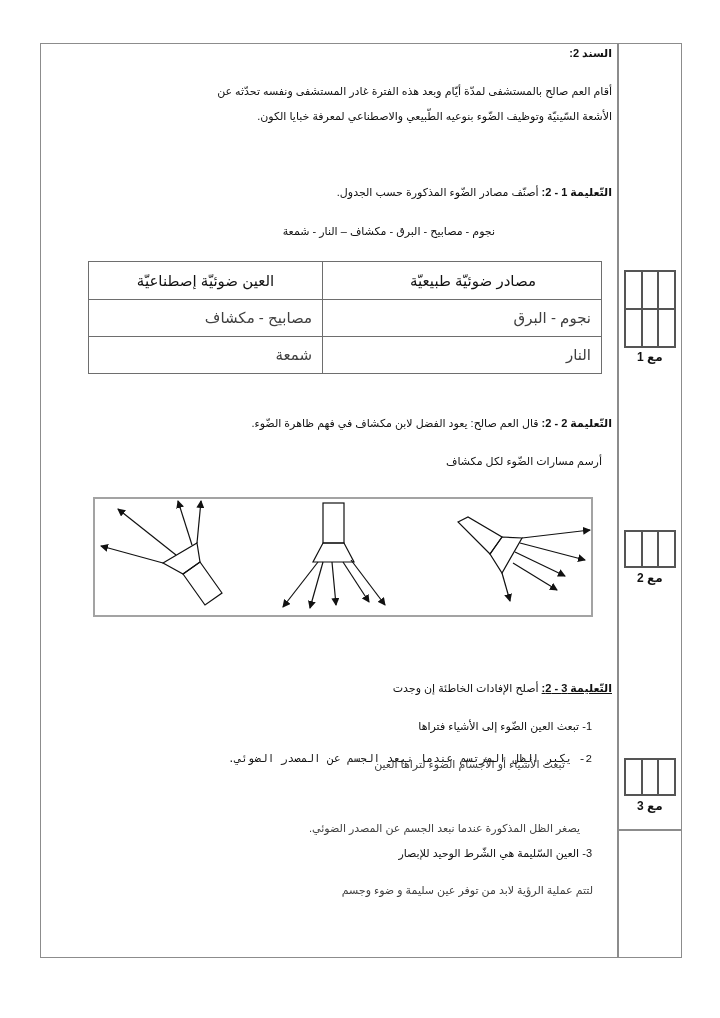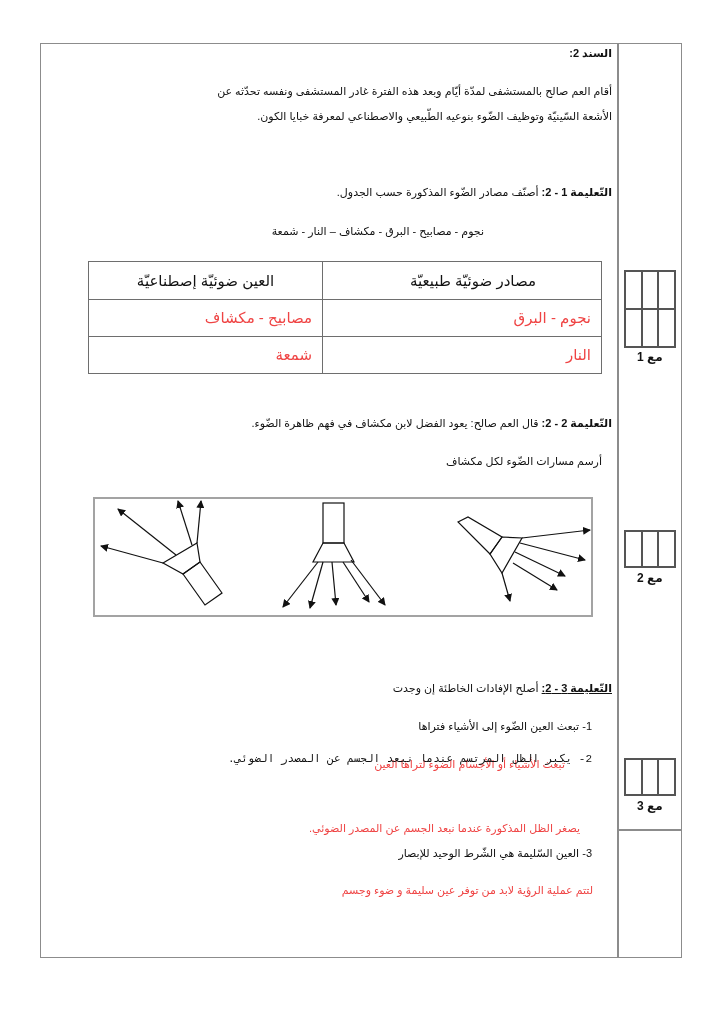--- a/index.html
+++ b/index.html
@@ -5,21 +5,21 @@
   html, body { margin: 0; padding: 0; background: #ffffff; }
   body { width: 720px; height: 1018px; position: relative; overflow: hidden;
          font-family: "Liberation Sans", "DejaVu Sans", sans-serif; color: #111; }
   .frame { position: absolute; left: 40px; top: 43px; width: 642px; height: 915px;
            border: 1.5px solid #8c8c8c; box-sizing: border-box; }
   .col-divider { position: absolute; left: 617px; top: 43px; width: 1.5px; height: 915px; background: #8c8c8c; }
   .right-hline { position: absolute; left: 618px; top: 829px; width: 64px; height: 1.5px; background: #8c8c8c; }
   .rtl { direction: rtl; position: absolute; white-space: nowrap; }
   .t { font-size: 11px; }
   .bold { font-weight: bold; }
-  .red { color: #ef4444; }
+  .red { color: #404040; }
   .u { text-decoration: underline; }
 
   table.src { position: absolute; left: 88px; top: 261px; width: 514px; border-collapse: collapse; direction: rtl; }
   table.src td { border: 1px solid #6e6e6e; font-size: 15px; padding: 0 10px; vertical-align: middle; }
   table.src tr.h td { height: 37px; text-align: center; }
   table.src tr.r td { height: 36px; text-align: right; }
   table.src td.c1 { width: 236px; padding-left: 32px; }
 
   .draw-box { position: absolute; left: 93px; top: 497px; width: 500px; height: 120px;
               border: 2.5px solid #a3a3a3; box-sizing: border-box; }
@@ -37,21 +37,21 @@
 <div class="right-hline"></div>
 
 <div class="rtl t bold" style="right:108px; top:47px;">السند 2:</div>
 <div class="rtl t" style="right:108px; top:85px;">أقام العم صالح بالمستشفى لمدّة أيّام وبعد هذه الفترة غادر المستشفى ونفسه تحدّثه عن</div>
 <div class="rtl t" style="right:108px; top:110px;">الأشعة السّينيّة وتوظيف الضّوء بنوعيه الطّبيعي والاصطناعي لمعرفة خبايا الكون.</div>
 
 <div class="rtl t" style="right:108px; top:186px;">
   <span class="bold">التّعليمة 1 - 2:</span>
   <span>أصنّف مصادر الضّوء المذكورة حسب الجدول.</span>
 </div>
-<div class="rtl t" style="right:236px; top:225px;">نجوم - مصابيح - البرق - مكشاف – النار -  شمعة</div>
+<div class="rtl t" style="right:225px; top:225px;">نجوم - مصابيح - البرق - مكشاف – النار -  شمعة</div>
 
 <table class="src">
   <tbody>
       <tr class="h">
     <td class="c1">مصادر ضوئيّة طبيعيّة</td>
     <td>العين ضوئيّة إصطناعيّة</td>
   </tr>
   <tr class="r">
     <td class="c1 red">نجوم - البرق</td>
     <td class="red">مصابيح - مكشاف</td>

